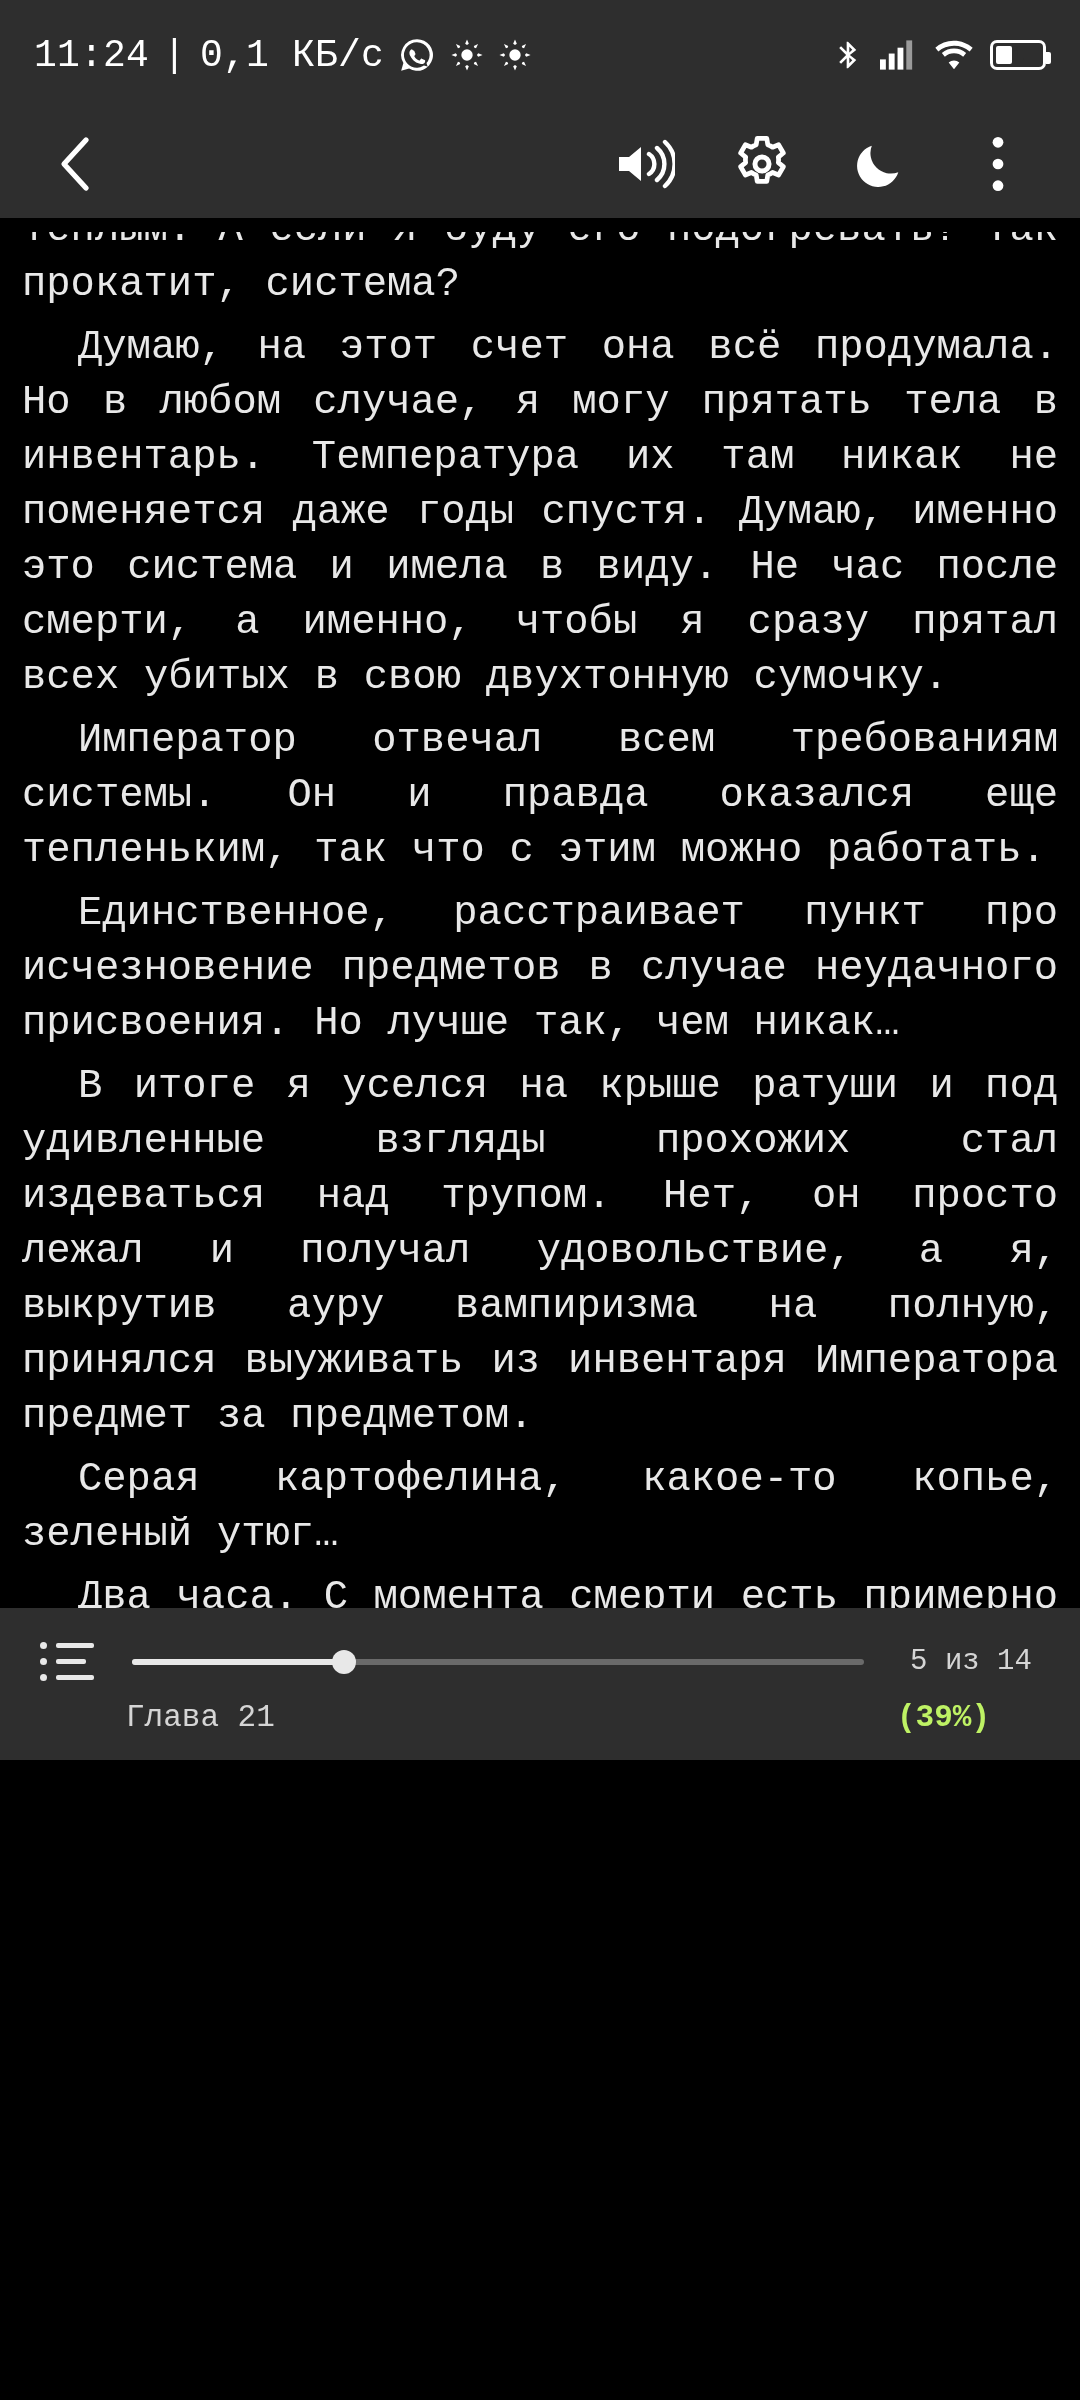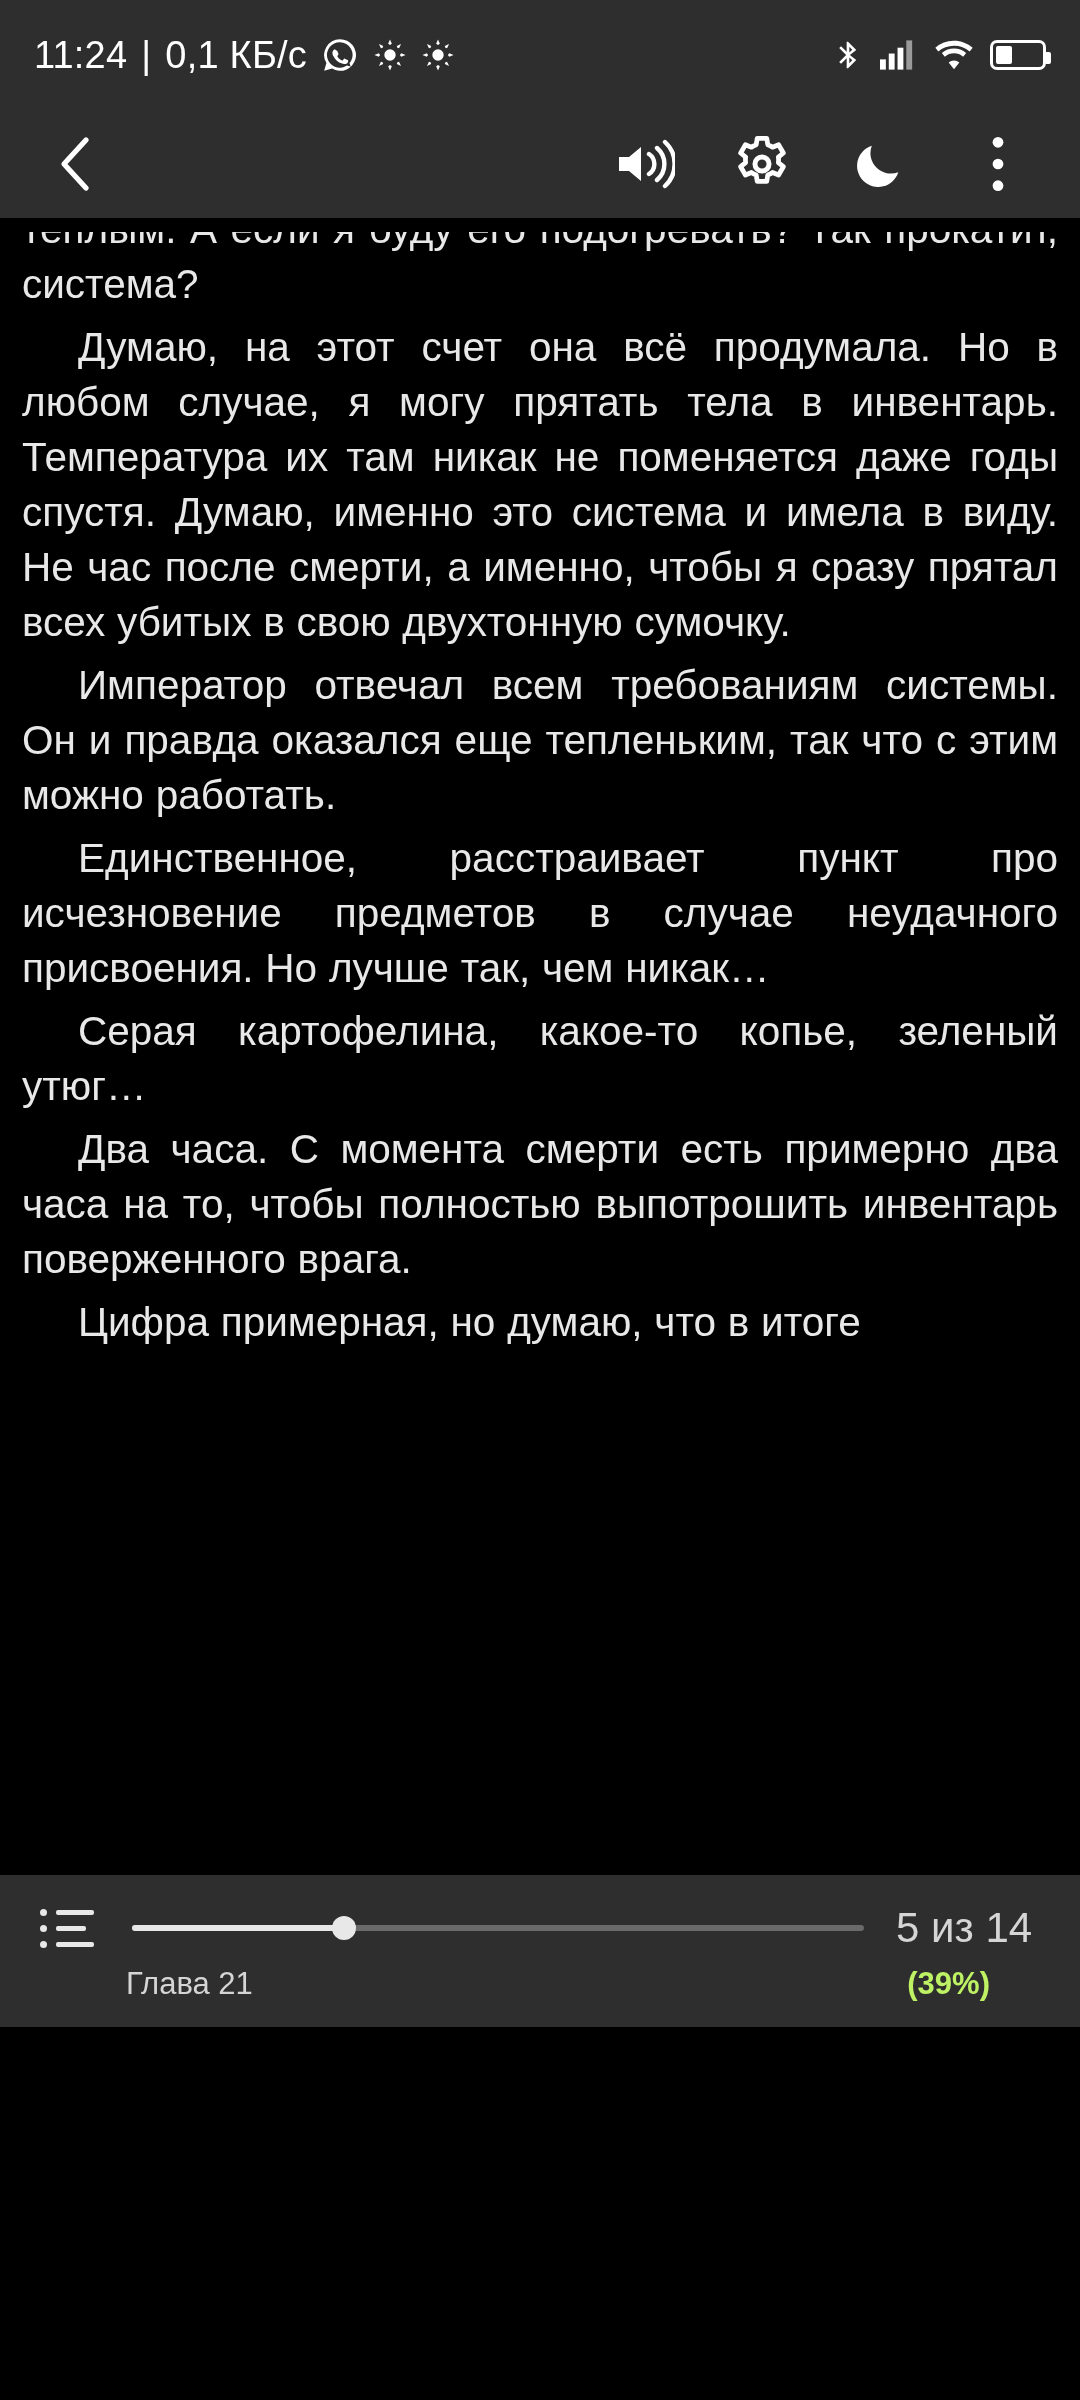--- a/index.html
+++ b/index.html
@@ -6,24 +6,25 @@
   html, body {
     width: 1080px;
     height: 2400px;
     background: #000;
     font-family: "Liberation Sans", sans-serif;
     overflow: hidden;
   }
   .screen {
     position: relative;
     width: 1080px;
-    height: 2027px;
+    height: 1760px;
     background: #000;
     display: flex;
     flex-direction: column;
+    font-family: Liberation Mono, monospace;
   }
 
   
   .statusbar {
     height: 110px;
     background: #2e2e2e;
     display: flex;
     align-items: center;
     padding: 0 34px;
     color: #ffffff;
@@ -191,25 +192,25 @@
   .slider-thumb {
     position: absolute;
     width: 24px;
     height: 24px;
     background: #e8e8e8;
     border-radius: 50%;
     left: 29%;
     transform: translateX(-50%);
   }
   .pages {
-    font-size: 42px;
+    font-size: 29px;
     color: #d5d5d5;
     white-space: nowrap;
     min-width: 150px;
-    text-align: left;
+    text-align: center;
   }
   .bb-row2 {
     display: flex;
     align-items: flex-end;
     margin-top: 10px;
     padding-left: 92px;
     padding-right: 4px;
   }
   .chapter { font-size: 31px; color: #d5d5d5; }
   .percent { margin-left: auto; font-size: 31px; color: #bef264; font-weight: bold; margin-right: 52px; }
@@ -308,20 +309,21 @@
       </div>
     </div>
   </div>
 
   <div class="reader">
     <div class="clip-top"></div>
     <p class="first">теплым. А если я буду его подогревать? Так прокатит, система?</p>
     <p>Думаю, на этот счет она всё продумала. Но в любом случае, я могу прятать тела в инвентарь. Температура их там никак не поменяется даже годы спустя. Думаю, именно это система и имела в виду. Не час после смерти, а именно, чтобы я сразу прятал всех убитых в свою двухтонную сумочку.</p>
     <p>Император отвечал всем требованиям системы. Он и правда оказался еще тепленьким, так что с этим можно работать.</p>
     <p>Единственное, расстраивает пункт про исчезновение предметов в случае неудачного присвоения. Но лучше так, чем никак…</p>
+    <p>В итоге я уселся на крыше ратуши и под удивленные взгляды прохожих стал издеваться над трупом. Нет, он просто лежал и получал удовольствие, а я, выкрутив ауру вампиризма на полную, принялся выуживать из инвентаря Императора предмет за предметом.</p>
     <p>Серая картофелина, какое-то копье, зеленый утюг…</p>
     <p>Два часа. С момента смерти есть примерно два часа на то, чтобы полностью выпотрошить инвентарь поверженного врага.</p>
     <p>Цифра примерная, но думаю, что в итоге</p>
   </div>
 
   <div class="bottombar">
     <div class="bb-row">
       <div class="toc-icon">
         <span class="ln">
             <span class="dot"></span>

